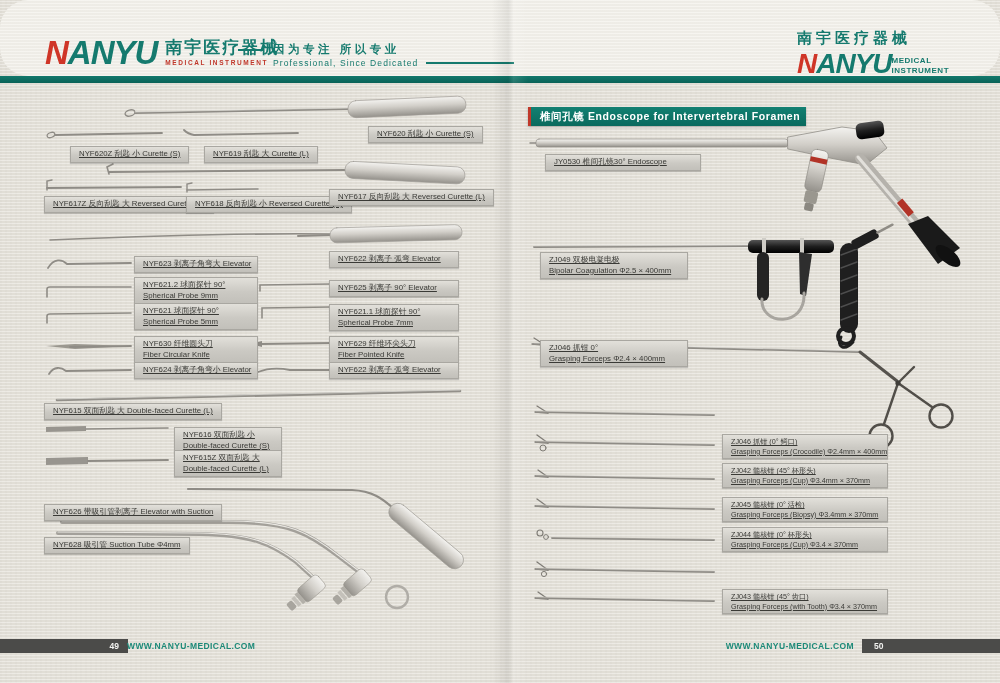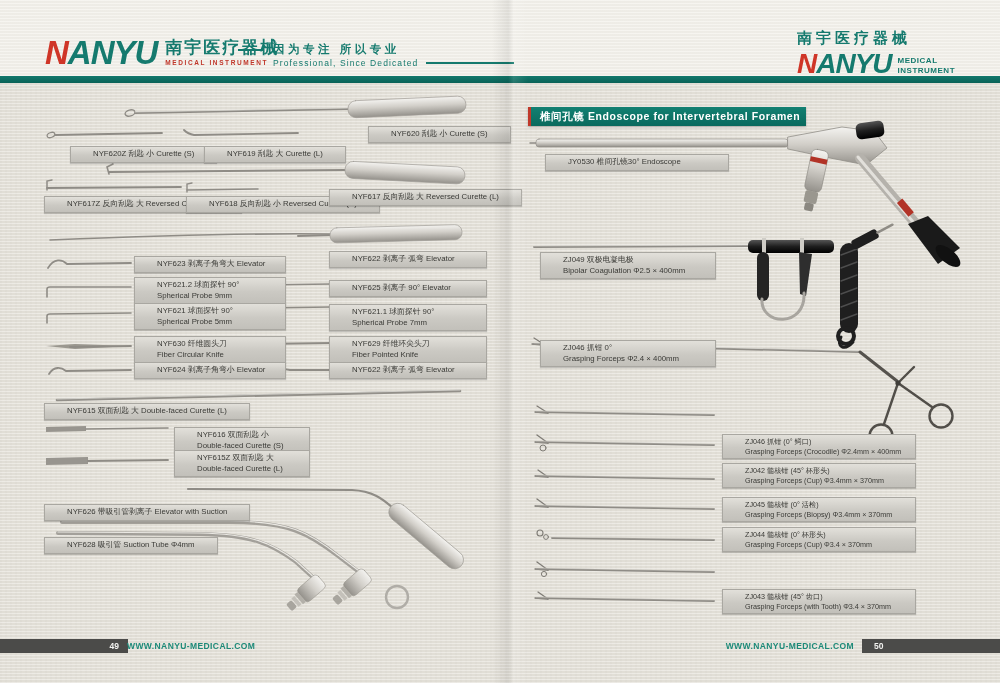--- a/index.html
+++ b/index.html
@@ -4,47 +4,47 @@
 <style>
   html,body{margin:0;padding:0;}
   body{width:1000px;height:683px;position:relative;overflow:hidden;
        font-family:"Liberation Sans","DejaVu Sans",sans-serif;
        background-color:#e6e3db;
        background-image:repeating-linear-gradient(0deg,rgba(255,255,255,.28) 0 1px,rgba(0,0,0,.022) 1px 3px),
                         repeating-linear-gradient(90deg,rgba(0,0,0,.012) 0 2px,transparent 2px 5px);}
   #page{position:absolute;inset:0;}
   
   .header{position:absolute;left:0;top:0;width:1000px;height:76px;background:#f2f0ea;
-          background-image:repeating-linear-gradient(0deg,rgba(255,255,255,.3) 0 1px,rgba(0,0,0,.015) 1px 3px);}
+          background-image:repeating-linear-gradient(0deg,rgba(255,255,255,.3) 0 1px,rgba(0,0,0,.015) 1px 3px);border-radius:28px;}
   .tealband{position:absolute;left:0;top:76px;width:1000px;height:7px;background:linear-gradient(180deg,#11786b,#0a6257);}
   .logoL{position:absolute;left:45px;top:36px;display:flex;align-items:flex-start;}
   .brand{font-style:italic;font-weight:900;font-size:33px;line-height:1;color:#157a6e;letter-spacing:-1px;}
   .brand .n{color:#cf3527;}
   .logoL .col{margin-left:8px;margin-top:3px;}
   .logoL .cn{font-weight:bold;font-size:17px;color:#157a6e;letter-spacing:2px;line-height:1;}
   .logoL .sub{font-weight:bold;font-size:6.5px;color:#c0372a;letter-spacing:1.6px;margin-top:3px;}
   .tagline{position:absolute;left:238px;top:42px;color:#157a6e;}
   .tagline .row1{display:flex;align-items:center;}
   .tagline .dash{width:26px;height:2px;background:#157a6e;margin-right:9px;}
   .tagline .cn{font-weight:bold;font-size:11.5px;letter-spacing:3.5px;}
   .tagline .row2{display:flex;align-items:center;margin-left:35px;margin-top:1px;}
   .tagline .en{font-size:8.5px;letter-spacing:1.1px;}
   .tagline .after{width:88px;height:1.5px;background:#157a6e;margin-left:8px;}
   .logoR{position:absolute;left:797px;top:29px;}
   .logoR .cn{font-weight:bold;font-size:15px;color:#157a6e;letter-spacing:4px;}
   .logoR .row{display:flex;align-items:flex-end;margin-top:2px;}
   .logoR .brand{font-size:28px;}
-  .logoR .subcol{margin-left:6px;margin-bottom:2px;font-weight:bold;font-size:8px;color:#157a6e;letter-spacing:.5px;line-height:1.25;}
+  .logoR .subcol{margin-left:0;margin-bottom:2px;font-weight:bold;font-size:8px;color:#157a6e;letter-spacing:.5px;line-height:1.25;}
   
   .fold{position:absolute;left:492px;top:0;width:36px;height:683px;
         background:linear-gradient(90deg,rgba(0,0,0,0) 0%,rgba(0,0,0,.07) 45%,rgba(255,255,255,.12) 60%,rgba(0,0,0,0) 100%);pointer-events:none;z-index:3;}
   
   .lbl{position:absolute;z-index:2;background:linear-gradient(180deg,#e2e0da,#cbc9c3 55%,#c2c0ba);
        border:1px solid #a9a7a1;box-shadow:0 1px 1px rgba(0,0,0,.18);
-       padding:2px 22px;font-size:7.8px;line-height:1.35;color:#3a3a36;white-space:nowrap;}
+       padding:2px 8px;font-size:7.8px;line-height:1.35;color:#3a3a36;white-space:nowrap;text-decoration:underline;}
   .lbl span{display:block;}
   .lblw{width:148px;font-size:7.2px;overflow:hidden;}
   
   .banner{position:absolute;left:528px;top:107px;width:278px;height:19px;z-index:2;
           background:linear-gradient(180deg,#128072,#0a6a5d);display:flex;align-items:center;
           box-shadow:0 1px 2px rgba(0,0,0,.25);}
   .banner .redbar{width:3px;height:19px;background:#c0392b;flex:0 0 auto;}
   .banner .txt{color:#ffffff;font-weight:bold;font-size:10.5px;letter-spacing:.6px;margin-left:9px;white-space:nowrap;}
   
   .footbarL{position:absolute;left:0;top:639px;width:128px;height:14px;background:#4b4b49;z-index:2;

